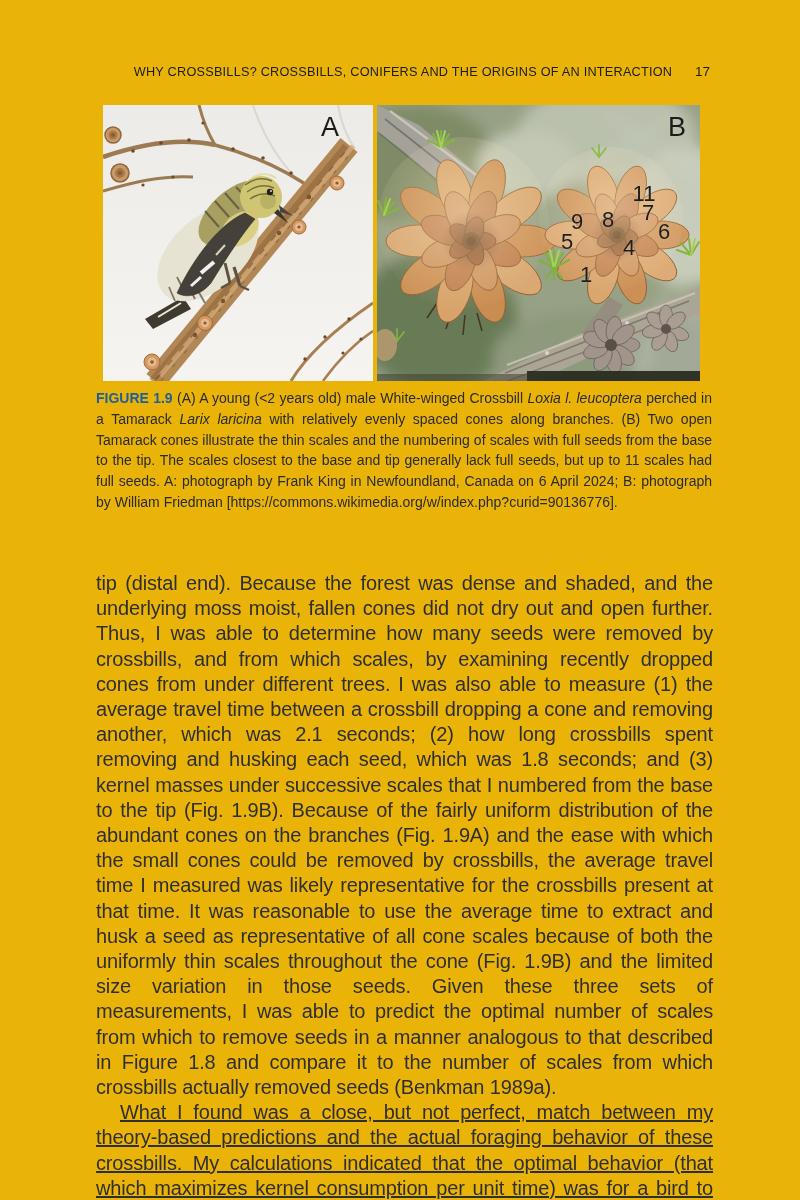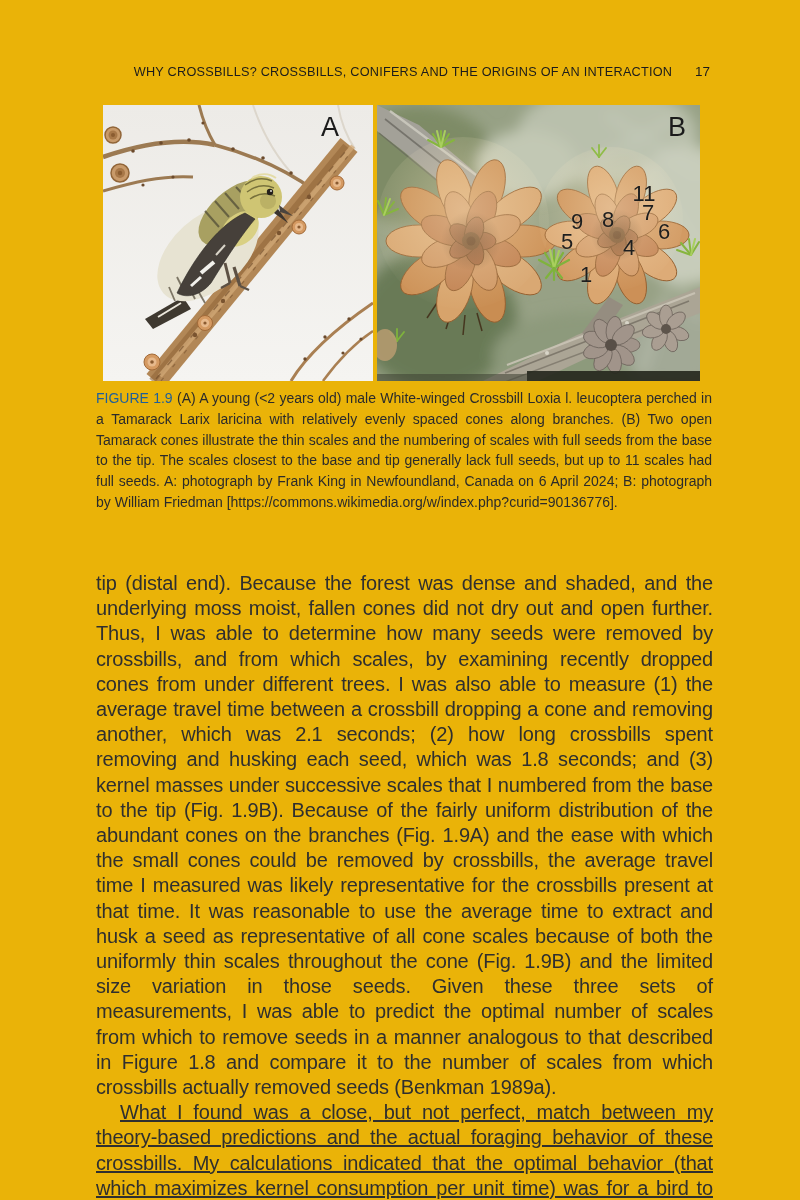--- a/index.html
+++ b/index.html
@@ -20,22 +20,22 @@
   .panel.b{width:323px;}
   .panel svg{display:block;}
   .photo-label{position:absolute;transform:translate(-50%,-50%);font-size:27px;font-weight:400;
       color:#1b1b1b;font-family:"Liberation Sans",sans-serif;}
   .scale-num{position:absolute;transform:translate(-50%,-50%);font-size:22px;color:#1e1e1e;
       font-family:"Liberation Sans",sans-serif;text-shadow:0 0 2px rgba(230,200,160,.5);}
 
   
   .caption{position:absolute;left:96px;top:388px;width:616px;margin:0;
       font-size:14px;line-height:20.8px;text-align:justify;color:#2b2b2b;}
-  .cap-label{font-weight:normal;color:var(--accent,#1e5f9b);}
-  .cap-italic{}
+  .cap-label{font-weight:bold;color:var(--accent,#1e5f9b);}
+  .cap-italic{font-style:italic;}
 
   
   .bodytext{position:absolute;left:96px;top:571px;width:617px;}
   .bodytext p{margin:0;font-size:20px;line-height:25.2px;letter-spacing:-0.15px;
       text-align:justify;color:#2f2f2f;}
   .bodytext p.indent{text-indent:24px;text-decoration:underline;}
 </style>
 </head>
 <body>
 

